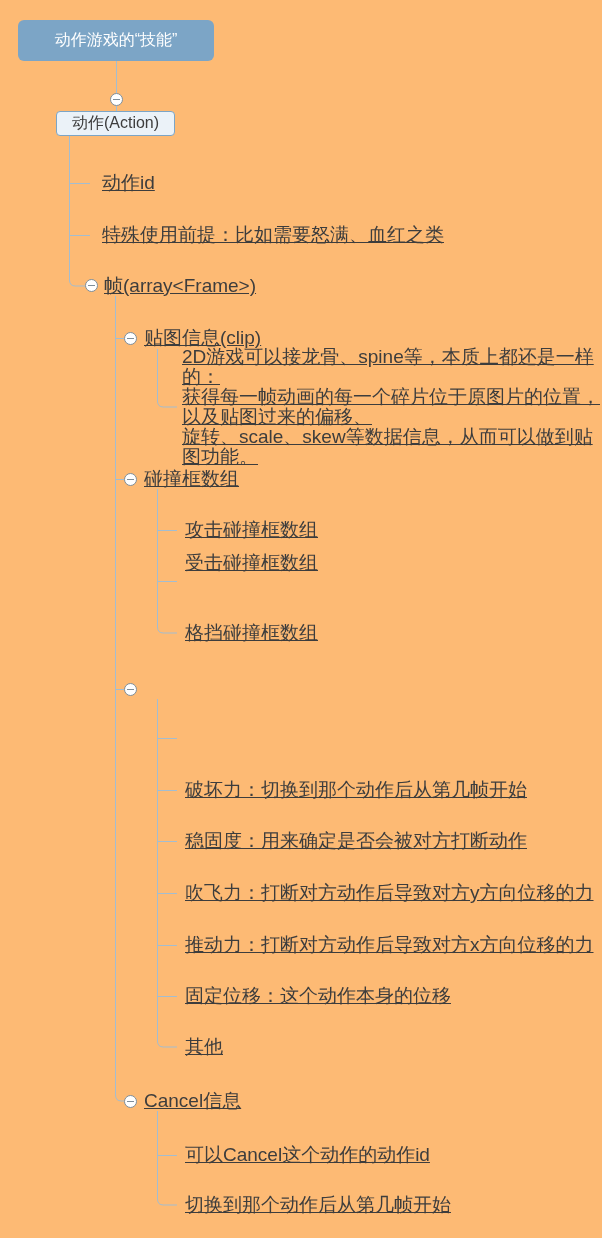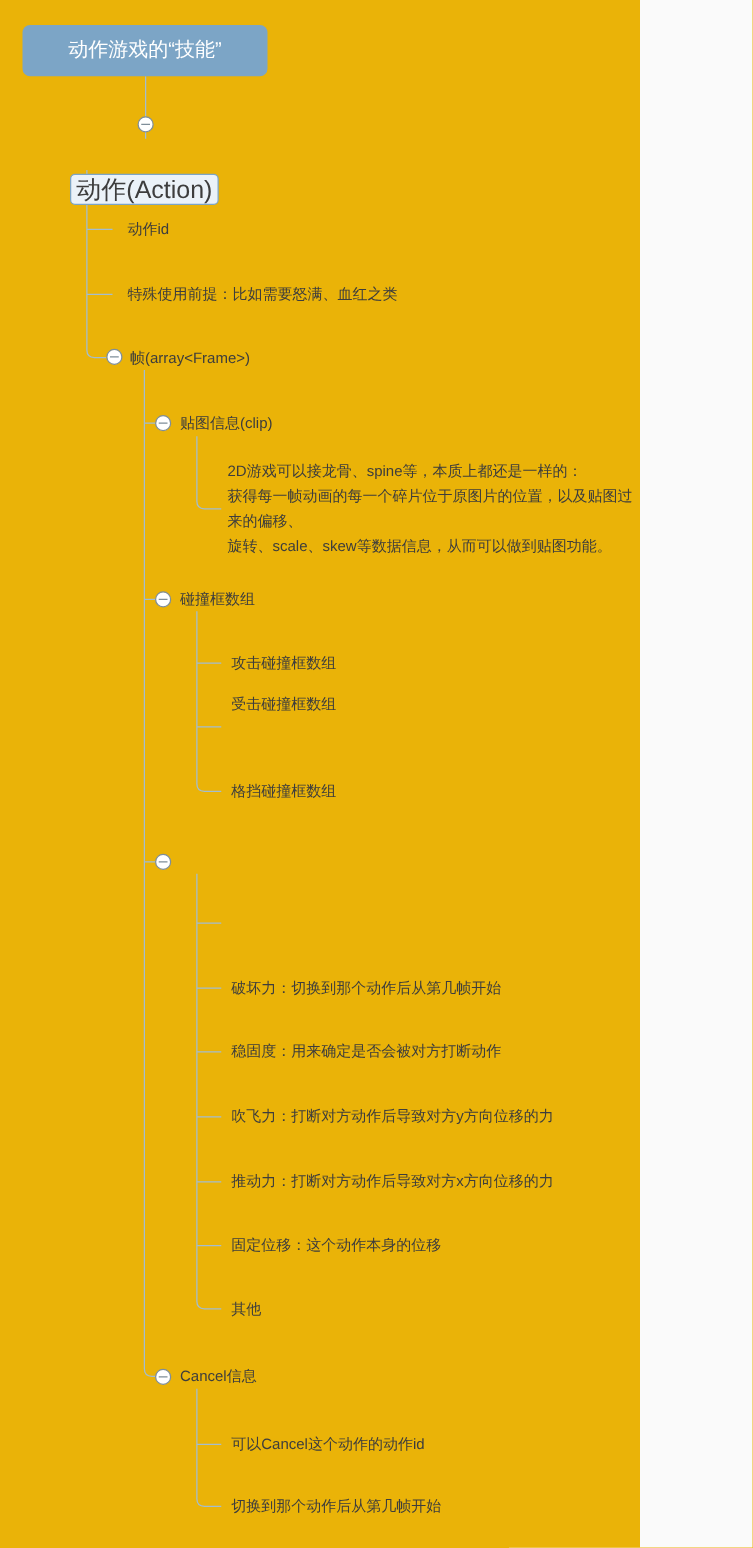--- a/index.html
+++ b/index.html
@@ -2,23 +2,23 @@
 <html><head>
 <meta charset="utf-8">
 <style>
   html, body { margin: 0; padding: 0; }
   body {
     font-family: "Liberation Sans", "DejaVu Sans", sans-serif;
     background: #fafafa;
   }
   .canvas {
     position: relative;
-    width: 512px;
+    width: 602px;
     height: 1238px;
-    background: #eab308;
+    background: #fdba74;
     overflow: hidden;
   }
   .connectors {
     position: absolute;
     left: 0; top: 0;
     width: 602px; height: 1238px;
   }
   .connectors path {
     fill: none;
     stroke: #a3bdd0;
@@ -40,26 +40,25 @@
   }
   
   .branch-node {
     position: absolute;
     left: 56px; top: 111px;
     width: 119px; height: 25px;
     background: #ebf2f8;
     border: 1px solid #7ca5c6;
     border-radius: 4px;
     color: #3d3d3d;
-    font-size: 20px;
+    font-size: 16px;
     display: flex;
     align-items: center;
     justify-content: center;
     box-sizing: border-box;
-    margin-top: 28px;
   }
   
   .toggle {
     position: absolute;
     width: 13px; height: 13px;
     border: 1px solid #7f8e99;
     border-radius: 50%;
     background: #ffffff;
     box-sizing: border-box;
     display: flex;
@@ -70,22 +69,23 @@
     display: block;
     width: 7px;
     border-top: 1px solid #7f8e99;
   }
   
   .txt {
     position: absolute;
     transform: translateY(-50%);
     white-space: nowrap;
     color: #3d3d3d;
-    font-size: 12px;
+    font-size: 19px;
     line-height: 16px;
+    text-decoration: underline;
   }
   .desc {
     white-space: pre-line;
     line-height: 20px;
     max-width: 420px;
   }
 </style>
 </head>
 <body>
 

